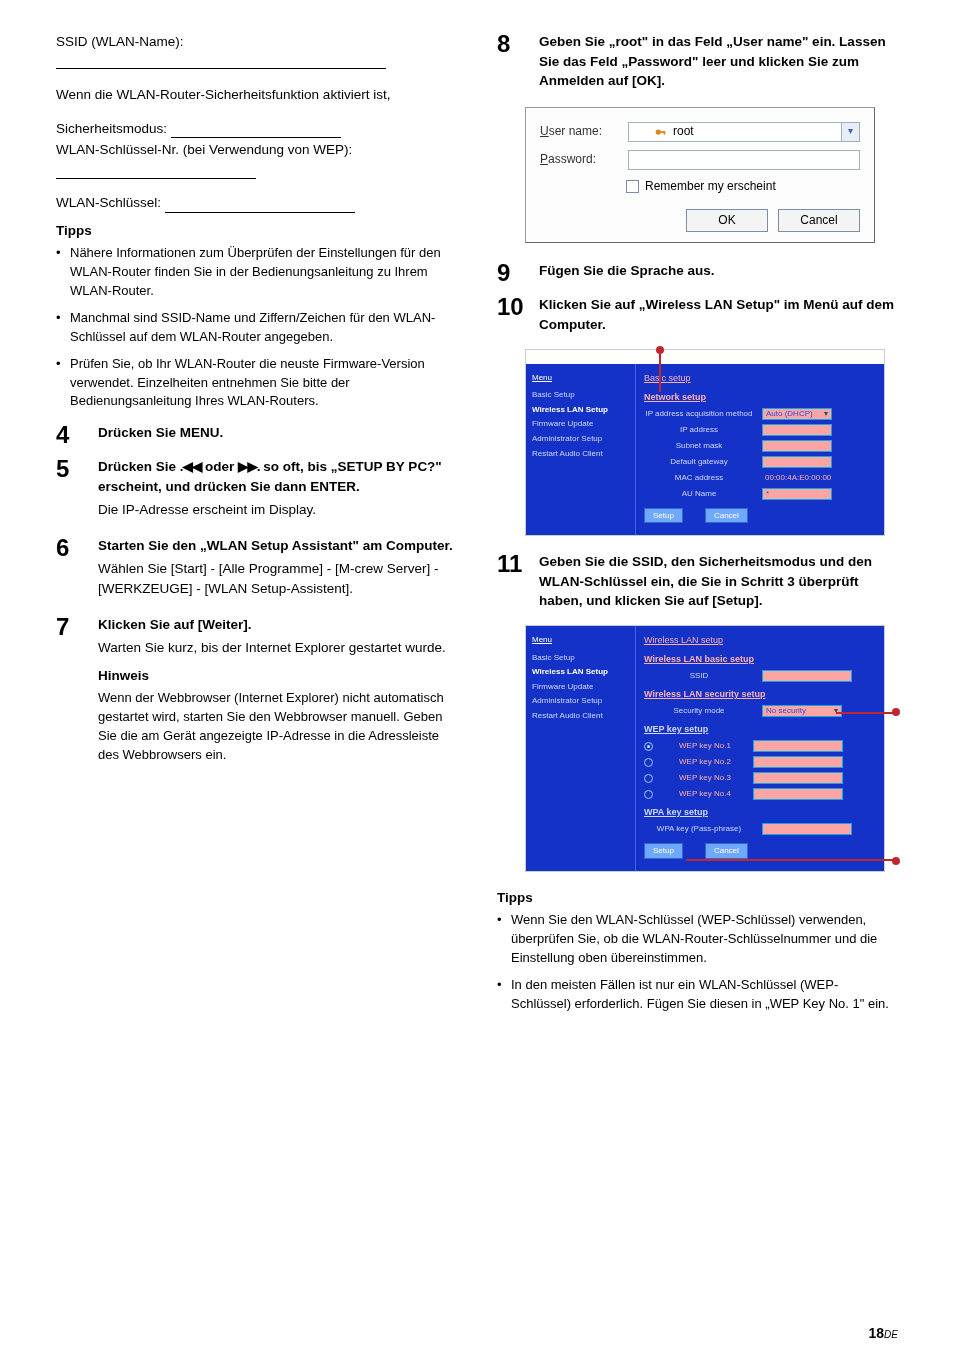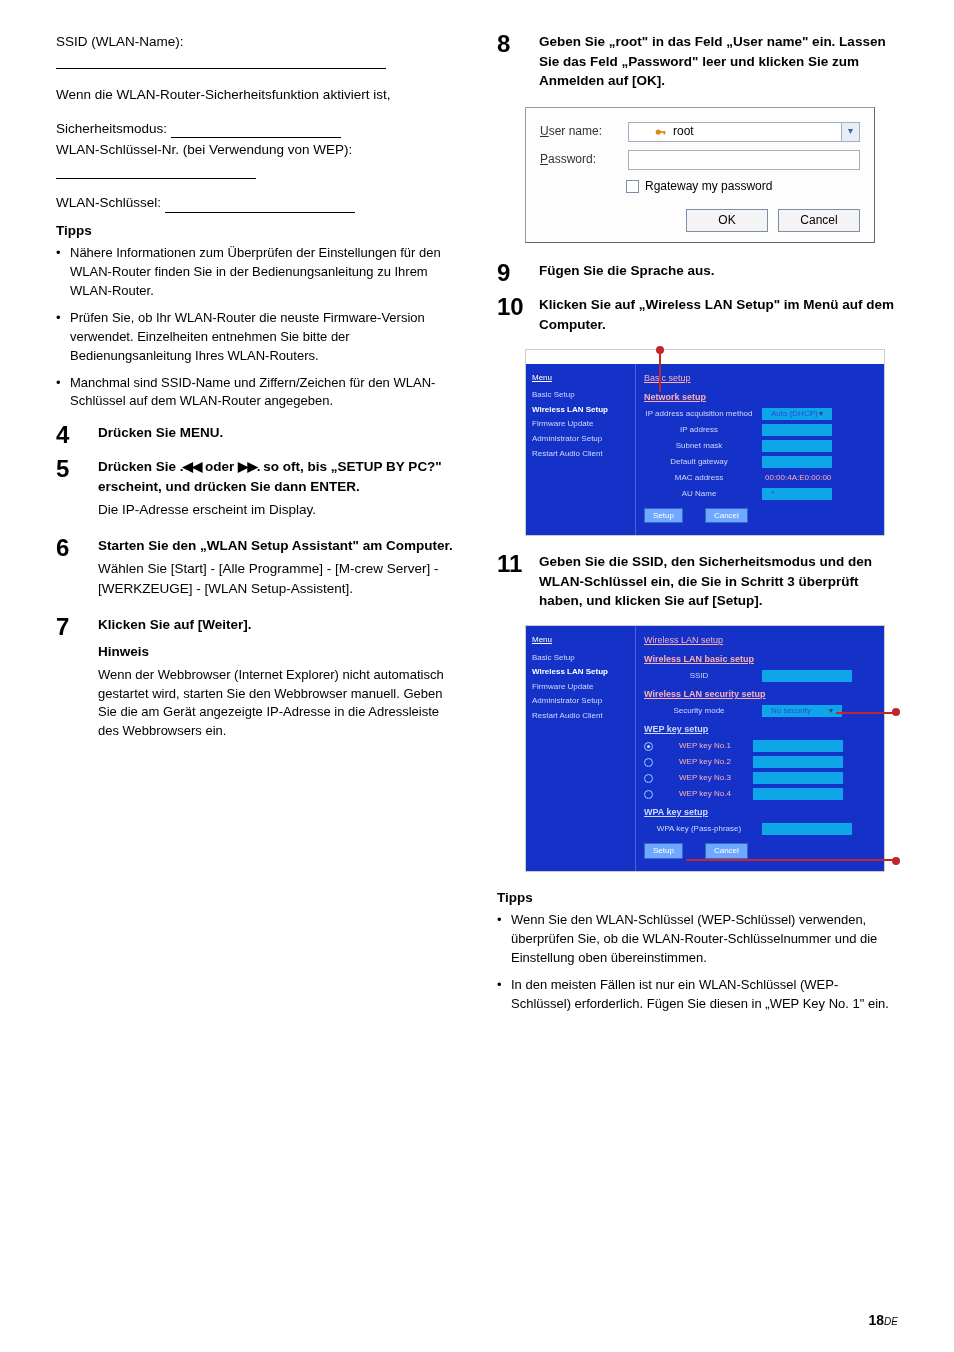--- a/index.html
+++ b/index.html
@@ -151,27 +151,27 @@
   .router-main {
     flex:1;
     padding:8px 8px 12px 8px;
   }
   .router-main .crumb { color:#ffb0b0; font-size:9px; margin-bottom:6px; text-decoration:underline;}
   .router-main .sec-h { color:#ffb0b0; margin-bottom:4px; font-weight:bold; text-decoration:underline;}
   .router-field { display:flex; align-items:center; gap:8px; margin-bottom:4px;text-align:center; }
   .router-field .fl { width:110px; color:#d0d8ff; font-size:8px; }
   .router-field .fv {
     flex:1;
-    background:#ffffff;
+    background:#fca5a5;
     color:#2a4de0;
     height:12px;
     font-size:8px;
     padding:0 3px;
     display:flex;align-items:center;
-    border:6px solid #0ea5e9;
+    border:1px solid #0ea5e9;
   }
   .router-field .fv.drop::after{
     content:"▾";
     margin-left:auto;
     color:#346;
     font-size:8px;
   }
   .router-btns { margin-top:8px; display:flex; gap:22px; }
   .router-btns .rb {
     background:#6fa8ff;
@@ -198,21 +198,21 @@
   .pointer-line-v {
     position:absolute;
     width:2px; background:#c1262d;
   }
   .pointer-line-h {
     position:absolute;
     height:2px; background:#c1262d;
   }
   .page-num {
     position:absolute;
-    bottom:22px; right:56px;
+    bottom:9px; right:56px;
     font-size:14px;
   }
   .page-num .pn { font-weight:bold; }
   .page-num .sfx { font-size:10px; font-style:italic; }
 </style>
 </head>
 <body>
 
 <div class="cols">
 
@@ -231,22 +231,22 @@
       <span class="underline" style="width:200px;"></span>
     </div>
     <div class="label-line">
       <span>WLAN-Schlüssel:</span>
       <span class="underline" style="width:190px;"></span>
     </div>
 
     <div class="tipps-head">Tipps</div>
     <ul class="tips">
       <li>Nähere Informationen zum Überprüfen der Einstellungen für den WLAN-Router finden Sie in der Bedienungsanleitung zu Ihrem WLAN-Router.</li>
+      <li>Manchmal sind SSID-Name und Ziffern/Zeichen für den WLAN-Schlüssel auf dem WLAN-Router angegeben.</li>
       <li>Prüfen Sie, ob Ihr WLAN-Router die neuste Firmware-Version verwendet. Einzelheiten entnehmen Sie bitte der Bedienungsanleitung Ihres WLAN-Routers.</li>
-      <li>Manchmal sind SSID-Name und Ziffern/Zeichen für den WLAN-Schlüssel auf dem WLAN-Router angegeben.</li>
     </ul>
 
     <div class="step">
       <div class="step-num">4</div>
       <div class="step-body">
         <div class="step-title">Drücken Sie MENU.</div>
       </div>
     </div>
 
     <div class="step">
@@ -264,20 +264,21 @@
       <div class="step-body">
         <div class="step-title">Starten Sie den „WLAN Setup Assistant" am Computer.</div>
         <div class="step-text">Wählen Sie [Start] - [Alle Programme] - [M-crew Server] - [WERKZEUGE] - [WLAN Setup-Assistent].</div>
       </div>
     </div>
 
     <div class="step">
       <div class="step-num">7</div>
       <div class="step-body">
         <div class="step-title">Klicken Sie auf [Weiter].</div>
+        <div class="step-text">Warten Sie kurz, bis der Internet Explorer gestartet wurde.</div>
 
         <div class="hinweis-head">Hinweis</div>
         <div class="step-text" style="font-size:13px;">Wenn der Webbrowser (Internet Explorer) nicht automatisch gestartet wird, starten Sie den Webbrowser manuell. Geben Sie die am Gerät angezeigte IP-Adresse in die Adressleiste des Webbrowsers ein.</div>
       </div>
     </div>
   </div>
 
   <div class="col">
     <div class="step">
       <div class="step-num">8</div>
@@ -300,21 +301,21 @@
           <span>root</span>
           <div class="dd">▾</div>
         </div>
       </div>
       <div class="login-row">
         <div class="login-label"><span class="mn">P</span><span>assword:</span></div>
         <div class="login-input"></div>
       </div>
       <div class="remember-row">
         <div class="chk"></div>
-        <span><span class="mn">R</span><span>gateway my password</span></span>
+        <span><span class="mn">R</span><span>emember my erscheint</span></span>
       </div>
       <div class="btn-row">
         <div class="win-btn">OK</div>
         <div class="win-btn">Cancel</div>
       </div>
     </div>
 
     <div class="step">
       <div class="step-num">9</div>
       <div class="step-body">

